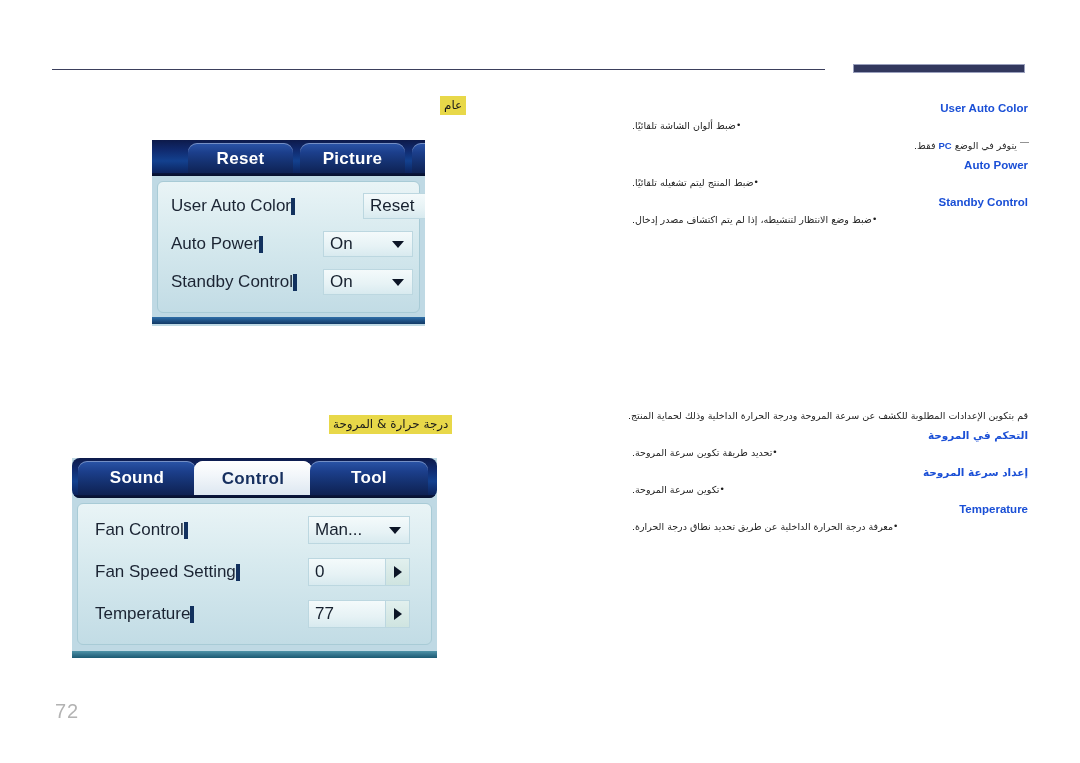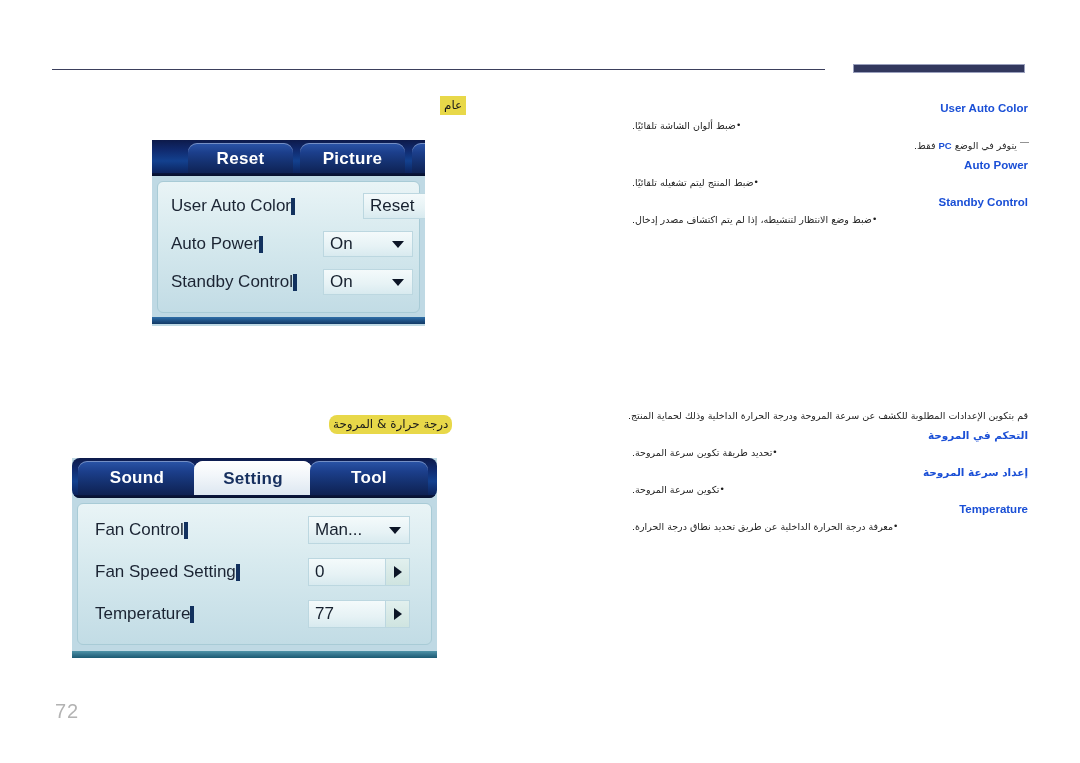--- a/index.html
+++ b/index.html
@@ -44,21 +44,21 @@
     color: #1a1a1a;
     font-size: 12px;
     line-height: 17px;
     padding: 1px 4px;
     white-space: nowrap;
     font-family: "DejaVu Sans", "Liberation Sans", sans-serif;
     direction: rtl;
     margin-left: 42px;
   }
   #sec-head-general { left: 398px; top: 96px; }
-  #sec-head-fan     { left: 287px; top: 415px; border-radius: 8px; }
+  #sec-head-fan     { left: 287px; top: 415px; }
 
   
   .osd {
     position: absolute;
     overflow: hidden;
     background: #bfd9e4;
   }
 
   .osd-tabbar {
     position: relative;
@@ -311,21 +311,21 @@
   </div>
   <div class="osd-foot" style="margin-top:4px;"></div>
 </div>
 
 <div class="osd" id="osd-fan" style="left:72px; top:458px; width:365px; height:200px;">
   <div class="osd-tabbar" style="height:40px;border-radius:8px;">
     <div class="tab" style="left:6px; width:118px; height:34px; line-height:34px;">
       <span>Sound</span>
     </div>
     <div class="tab active" style="left:122px; width:118px; height:36px; line-height:36px; top:3px;">
-      <span>Setting</span>
+      <span>Control</span>
     </div>
     <div class="tab" style="left:238px; width:118px; height:34px; line-height:34px;">
       <span>Tool</span>
     </div>
   </div>
 
   <div class="osd-body" style="height:140px;">
     <div class="osd-row" style="position:absolute; left:14px; top:16px;">
       <span class="row-marker"></span>
       <span class="row-label">Fan Control</span>

